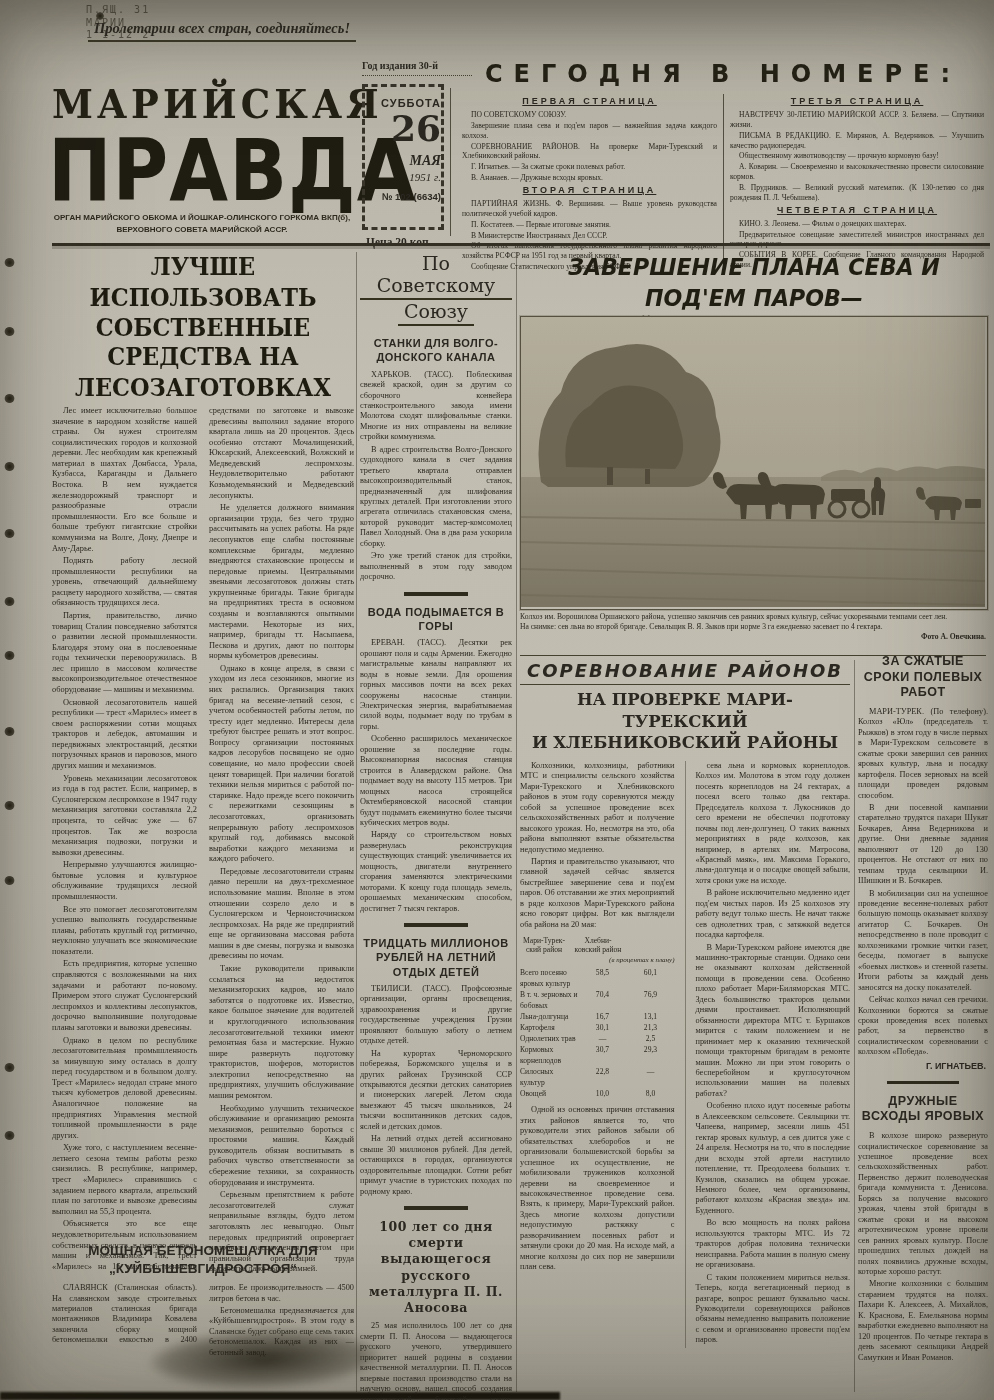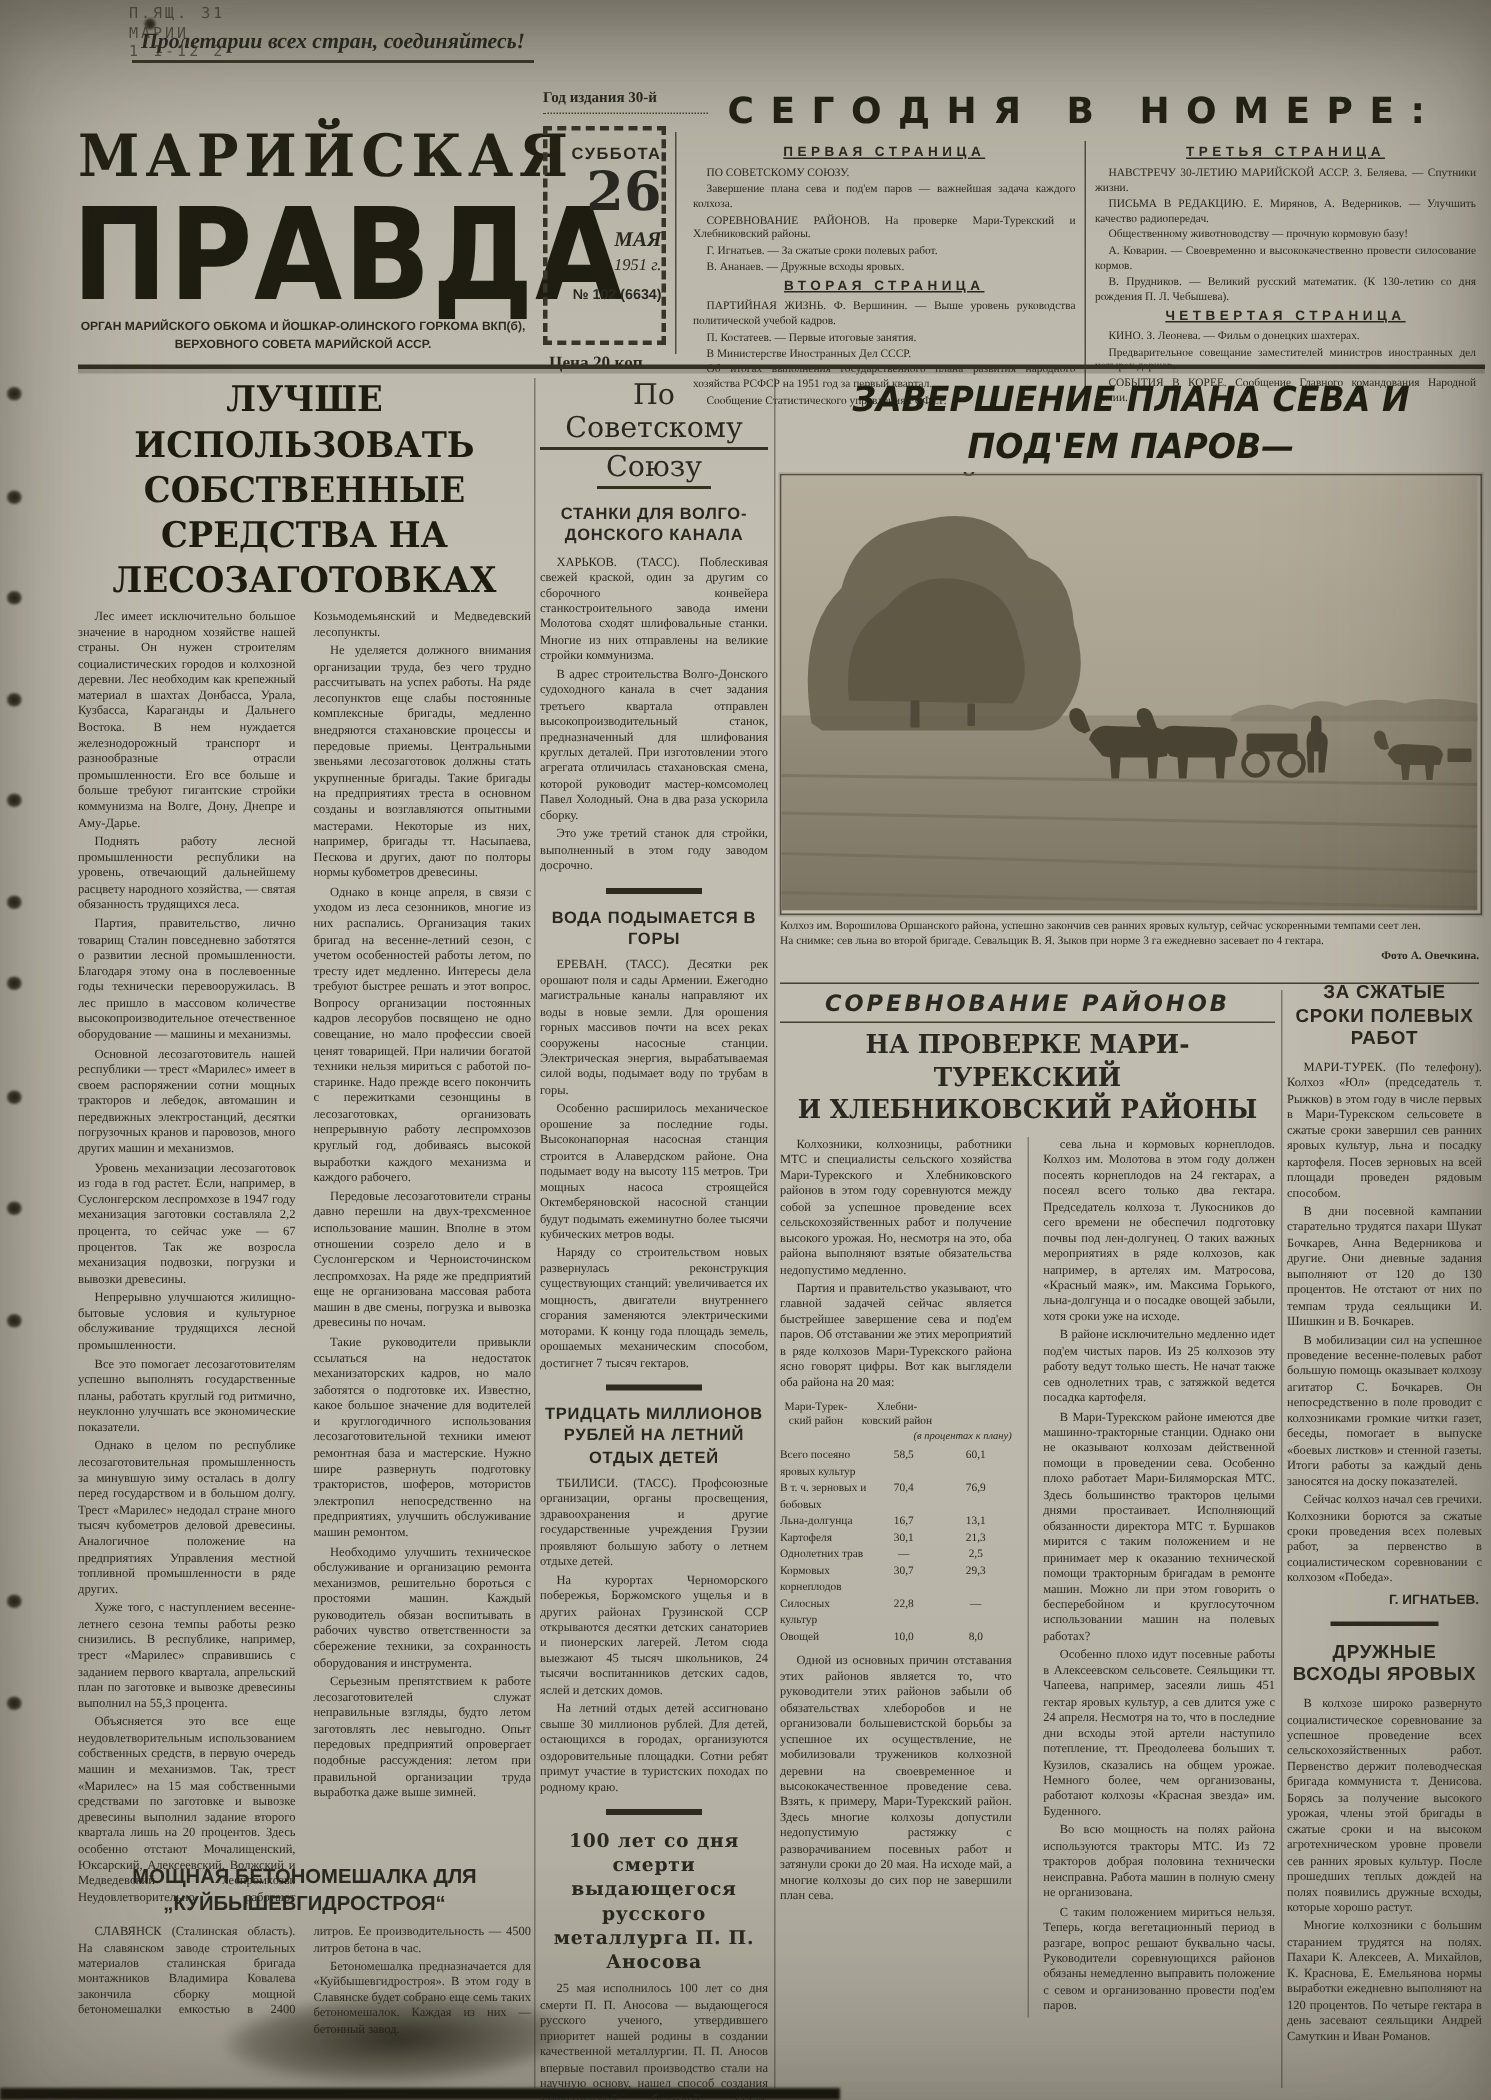--- a/index.html
+++ b/index.html
@@ -70,21 +70,21 @@
   .feat-head{left:518px;top:252px;width:472px;text-align:center;font-family:"DejaVu Sans",sans-serif;
     font-weight:bold;font-style:italic;font-size:23px;line-height:1.35;transform:scaleX(.96);color:#201d12;}
   .photo{left:520px;top:316px;width:466px;height:292px;border:1px solid #55503f;
     box-shadow:0 0 0 1px rgba(120,115,98,.4);}
   .caption{left:520px;top:612px;width:466px;font-size:7.6px;line-height:1.3;text-align:justify;}
   .credit{text-align:right;font-weight:bold;}
   .feat-rule{left:520px;top:655px;width:466px;height:1px;background:#45412f;}
   
   .comp{left:520px;top:660px;width:330px;}
   .kicker{text-align:center;font-family:"DejaVu Sans",sans-serif;font-weight:bold;font-style:italic;
-    font-size:15px;letter-spacing:2px;border-bottom:1px solid #45412f;padding-bottom:3px;}
+    font-size:18px;letter-spacing:2px;border-bottom:1px solid #45412f;padding-bottom:3px;}
   .comp-title{text-align:center;font-family:"DejaVu Serif",serif;font-weight:bold;font-size:16.5px;
     line-height:1.25;margin:6px 0 8px;transform:scaleY(1.05);}
   .comp-cols{display:flex;gap:10px;}
   .comp-col{width:160px;}
   .comp-col+.comp-col{border-left:1px solid rgba(70,66,52,.5);padding-left:10px;}
   .ctable{margin:6px 0;font-size:7.6px;}
   .t-head{display:flex;gap:6px;text-align:center;line-height:1.2;margin-bottom:2px;}
   .t-head span{width:48px;}
   .t-note{text-align:right;font-size:7px;font-style:italic;margin-bottom:3px;}
   .t-row{display:flex;line-height:1.45;}
@@ -187,20 +187,21 @@
   <div class="abs left-art">
     <div class="left-head">ЛУЧШЕ ИСПОЛЬЗОВАТЬ СОБСТВЕННЫЕ СРЕДСТВА НА ЛЕСОЗАГОТОВКАХ</div>
     <div class="left-body">
         <p class="para">Лес имеет исключительно большое значение в народном хозяйстве нашей страны. Он нужен строителям социалистических городов и колхозной деревни. Лес необходим как крепежный материал в шахтах Донбасса, Урала, Кузбасса, Караганды и Дальнего Востока. В нем нуждается железнодорожный транспорт и разнообразные отрасли промышленности. Его все больше и больше требуют гигантские стройки коммунизма на Волге, Дону, Днепре и Аму-Дарье.</p>
         <p class="para">Поднять работу лесной промышленности республики на уровень, отвечающий дальнейшему расцвету народного хозяйства, — святая обязанность трудящихся леса.</p>
         <p class="para">Партия, правительство, лично товарищ Сталин повседневно заботятся о развитии лесной промышленности. Благодаря этому она в послевоенные годы технически перевооружилась. В лес пришло в массовом количестве высокопроизводительное отечественное оборудование — машины и механизмы.</p>
         <p class="para">Основной лесозаготовитель нашей республики — трест «Марилес» имеет в своем распоряжении сотни мощных тракторов и лебедок, автомашин и передвижных электростанций, десятки погрузочных кранов и паровозов, много других машин и механизмов.</p>
         <p class="para">Уровень механизации лесозаготовок из года в год растет. Если, например, в Суслонгерском леспромхозе в 1947 году механизация заготовки составляла 2,2 процента, то сейчас уже — 67 процентов. Так же возросла механизация подвозки, погрузки и вывозки древесины.</p>
         <p class="para">Непрерывно улучшаются жилищно-бытовые условия и культурное обслуживание трудящихся лесной промышленности.</p>
         <p class="para">Все это помогает лесозаготовителям успешно выполнять государственные планы, работать круглый год ритмично, неуклонно улучшать все экономические показатели.</p>
+        <p class="para">Есть предприятия, которые успешно справляются с возложенными на них задачами и работают по-новому. Примером этого служат Суслонгерский леспромхоз и коллективы лесопунктов, досрочно выполнившие полугодовые планы заготовки и вывозки древесины.</p>
         <p class="para">Однако в целом по республике лесозаготовительная промышленность за минувшую зиму осталась в долгу перед государством и в большом долгу. Трест «Марилес» недодал стране много тысяч кубометров деловой древесины. Аналогичное положение на предприятиях Управления местной топливной промышленности в ряде других.</p>
         <p class="para">Хуже того, с наступлением весенне-летнего сезона темпы работы резко снизились. В республике, например, трест «Марилес» справившись с заданием первого квартала, апрельский план по заготовке и вывозке древесины выполнил на 55,3 процента.</p>
         <p class="para">Объясняется это все еще неудовлетворительным использованием собственных средств, в первую очередь машин и механизмов. Так, трест «Марилес» на 15 мая собственными средствами по заготовке и вывозке древесины выполнил задание второго квартала лишь на 20 процентов. Здесь особенно отстают Мочалищенский, Юксарский, Алексеевский, Волжский и Медведевский леспромхозы. Неудовлетворительно работают Козьмодемьянский и Медведевский лесопункты.</p>
         <p class="para">Не уделяется должного внимания организации труда, без чего трудно рассчитывать на успех работы. На ряде лесопунктов еще слабы постоянные комплексные бригады, медленно внедряются стахановские процессы и передовые приемы. Центральными звеньями лесозаготовок должны стать укрупненные бригады. Такие бригады на предприятиях треста в основном созданы и возглавляются опытными мастерами. Некоторые из них, например, бригады тт. Насыпаева, Пескова и других, дают по полторы нормы кубометров древесины.</p>
         <p class="para">Однако в конце апреля, в связи с уходом из леса сезонников, многие из них распались. Организация таких бригад на весенне-летний сезон, с учетом особенностей работы летом, по тресту идет медленно. Интересы дела требуют быстрее решать и этот вопрос. Вопросу организации постоянных кадров лесорубов посвящено не одно совещание, но мало профессии своей ценят товарищей. При наличии богатой техники нельзя мириться с работой по-старинке. Надо прежде всего покончить с пережитками сезонщины в лесозаготовках, организовать непрерывную работу леспромхозов круглый год, добиваясь высокой выработки каждого механизма и каждого рабочего.</p>
         <p class="para">Передовые лесозаготовители страны давно перешли на двух-трехсменное использование машин. Вполне в этом отношении созрело дело и в Суслонгерском и Черноисточинском леспромхозах. На ряде же предприятий еще не организована массовая работа машин в две смены, погрузка и вывозка древесины по ночам.</p>
         <p class="para">Такие руководители привыкли ссылаться на недостаток механизаторских кадров, но мало заботятся о подготовке их. Известно, какое большое значение для водителей и круглогодичного использования лесозаготовительной техники имеют ремонтная база и мастерские. Нужно шире развернуть подготовку трактористов, шоферов, мотористов электропил непосредственно на предприятиях, улучшить обслуживание машин ремонтом.</p>
         <p class="para">Необходимо улучшить техническое обслуживание и организацию ремонта механизмов, решительно бороться с простоями машин. Каждый руководитель обязан воспитывать в рабочих чувство ответственности за сбережение техники, за сохранность оборудования и инструмента.</p>
         <p class="para">Серьезным препятствием к работе лесозаготовителей служат неправильные взгляды, будто летом заготовлять лес невыгодно. Опыт передовых предприятий опровергает подобные рассуждения: летом при правильной организации труда выработка даже выше зимней.</p>
       </div>

